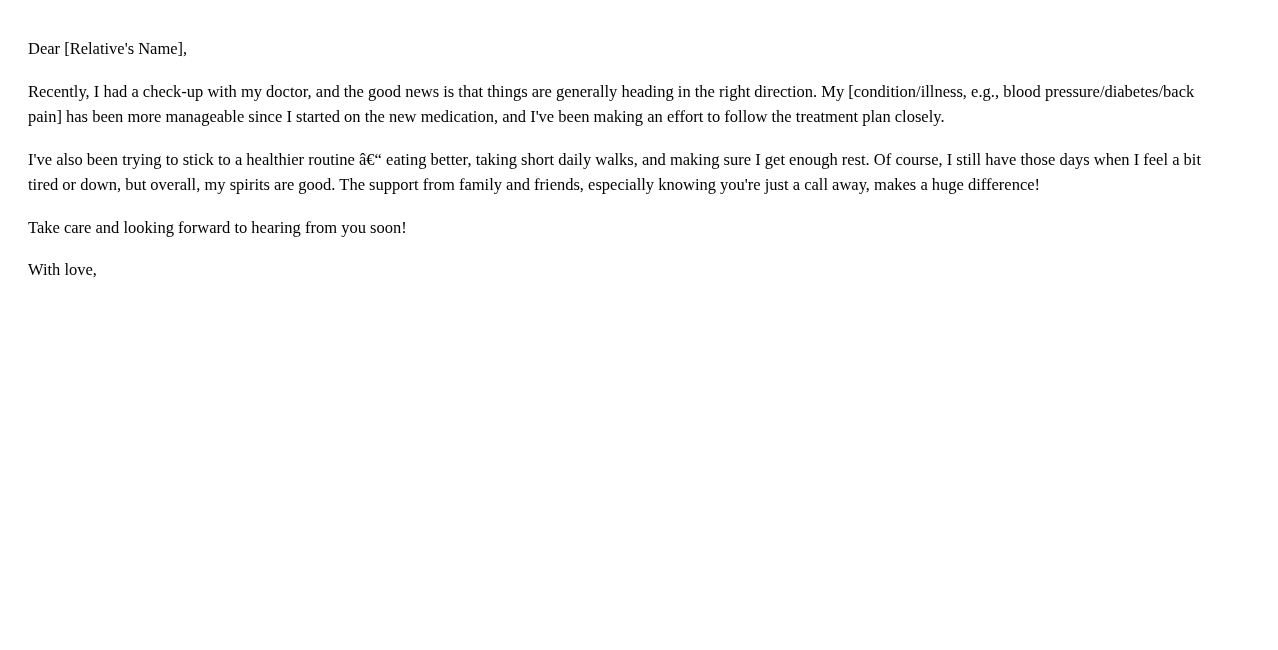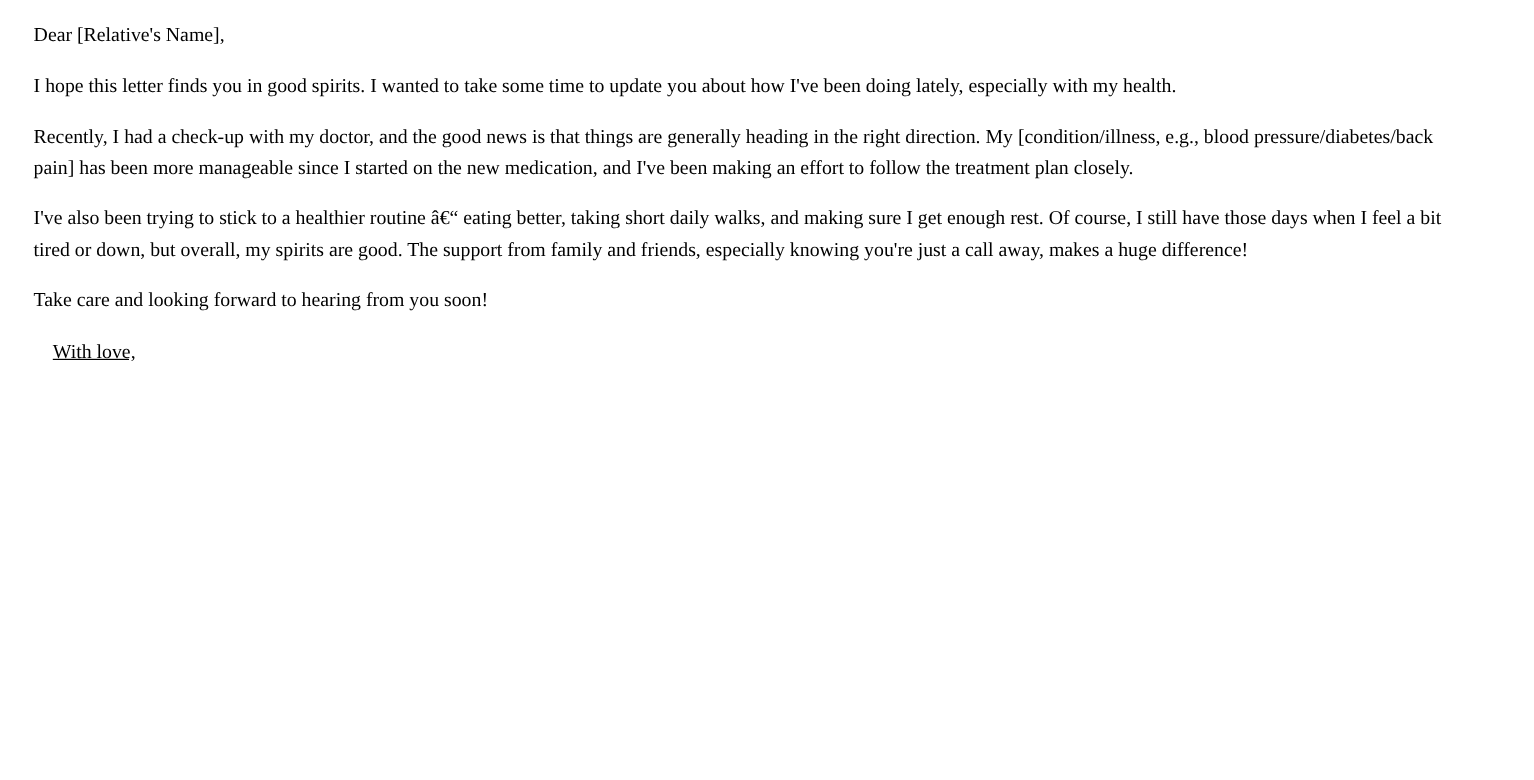--- a/index.html
+++ b/index.html
@@ -8,53 +8,51 @@
     background: #ffffff;
   }
   body {
     width: 1278px;
     height: 650px;
     overflow: hidden;
     font-family: "Liberation Serif", "DejaVu Serif", serif;
     color: #000000;
   }
   .page {
-    padding: 16px 28px 0 28px;
+    padding: 36px 28px 0 28px;
     box-sizing: border-box;
     width: 1278px;
   }
   p.para {
     margin: 0 0 17px 0;
     font-size: 16.5px;
     line-height: 1.55;
     max-width: 1196px;
     text-align: left;
   }
   p.para:last-child {
     margin-bottom: 0;
   }
   .signoff {
-    margin: 16px;
+    margin: 0;
     font-size: 16.5px;
     line-height: 1.55;
     max-width: 1196px;
-    text-decoration: underline;
   }
   .signoff .line {
     display: block;
   }
 </style>
 </head>
 <body>
 
 <div class="page">
 
   <p class="para">Dear [Relative's Name],</p>
 
-  <p class="para">I hope this letter finds you in good spirits. I wanted to take some time to update you about how I've been doing lately, especially with my health.</p>
 
   <p class="para">Recently, I had a check-up with my doctor, and the good news is that things are generally heading in the right direction. My [condition/illness, e.g., blood pressure/diabetes/back pain] has been more manageable since I started on the new medication, and I've been making an effort to follow the treatment plan closely.</p>
 
   <p class="para">I've also been trying to stick to a healthier routine â€“ eating better, taking short daily walks, and making sure I get enough rest. Of course, I still have those days when I feel a bit tired or down, but overall, my spirits are good. The support from family and friends, especially knowing you're just a call away, makes a huge difference!</p>
 
 
 
   <p class="para">Take care and looking forward to hearing from you soon!</p>
 
   <div class="signoff">

